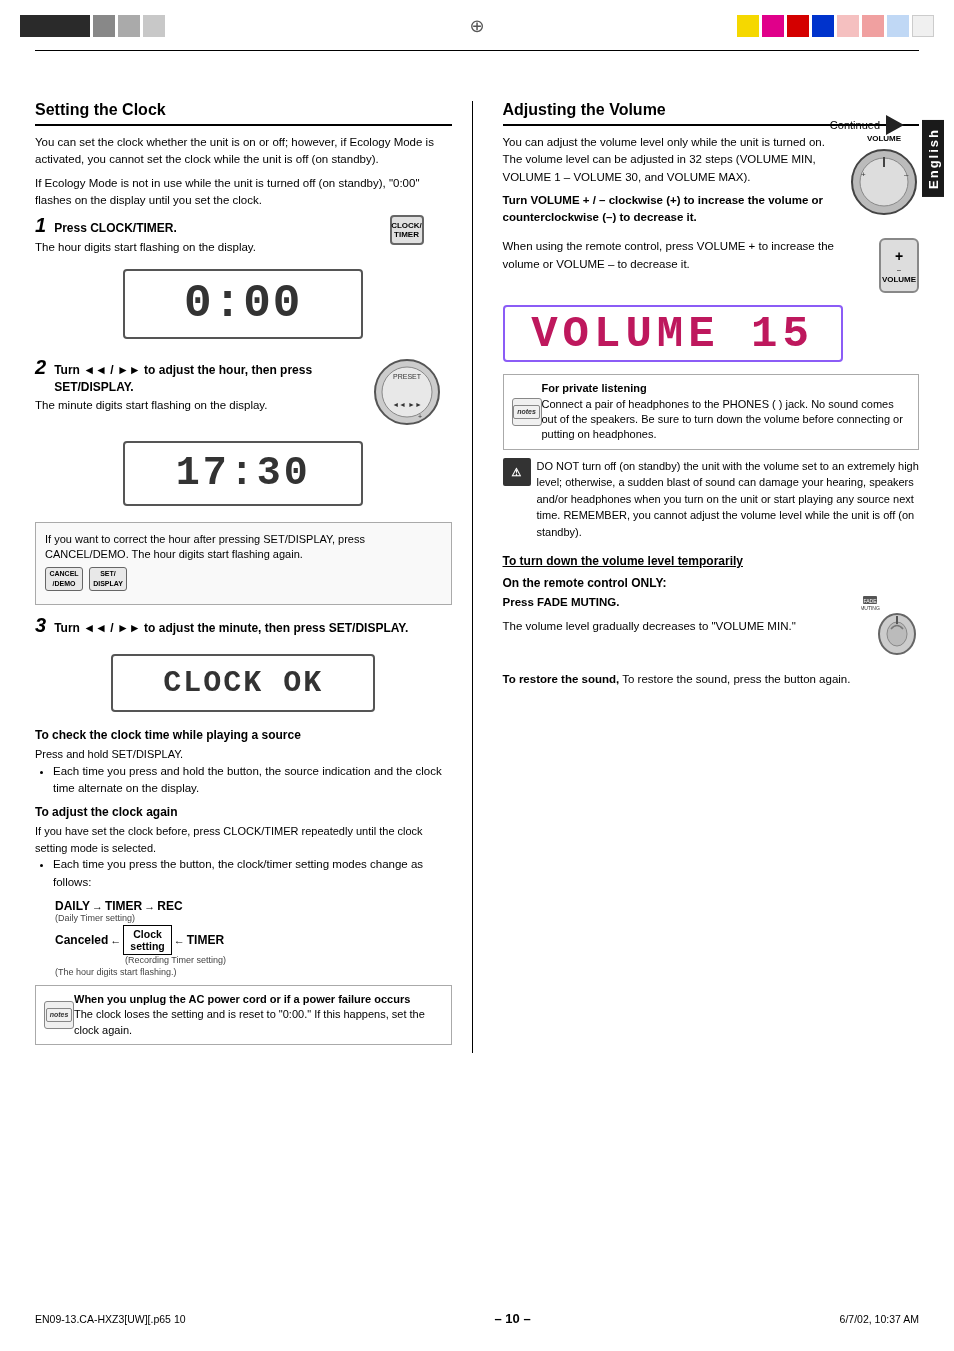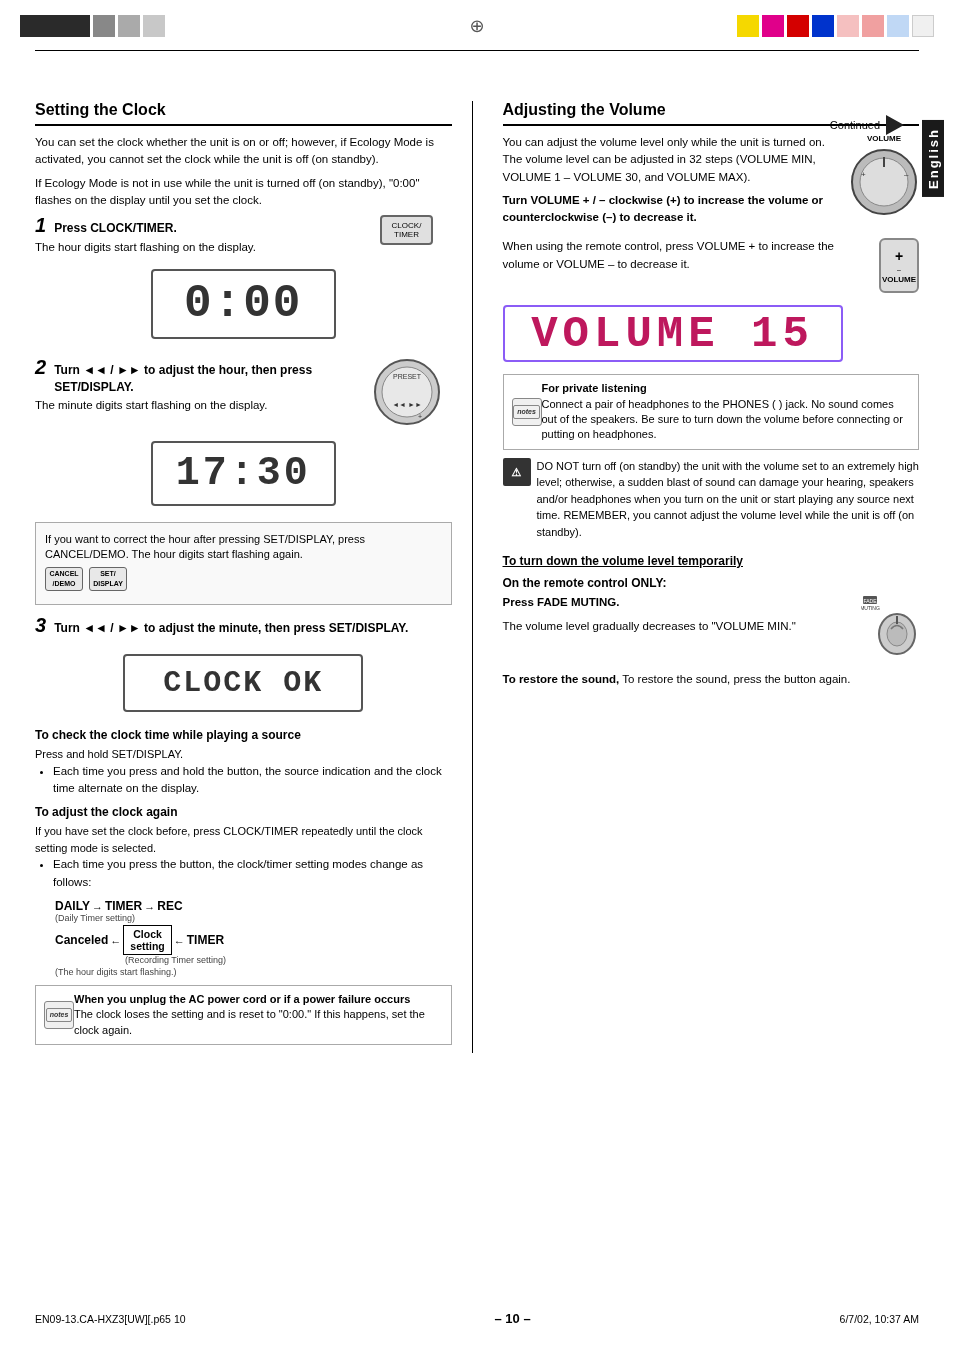--- a/index.html
+++ b/index.html
@@ -167,21 +167,21 @@
       background: #fff;
       border: 2px solid #555;
       border-radius: 4px;
       display: flex;
       align-items: center;
       justify-content: center;
       font-family: 'Courier New', monospace;
       font-weight: bold;
       margin: 8px auto;
       padding: 8px 12px;
-      width: 185px;
+      width: 240px;
     }
 
     .lcd-large {
       font-size: 42px;
       letter-spacing: 4px;
       color: #222;
       height: 70px;
     }
 
     .lcd-small {
@@ -336,30 +336,30 @@
 
     .step-img-area {
       width: 90px;
       display: flex;
       flex-direction: column;
       align-items: center;
     }
 
     
     .clock-btn {
-      width: 53px;
+      width: 34px;
       height: 30px;
       background: #e0e0e0;
       border: 2px solid #666;
       border-radius: 4px;
       display: flex;
       align-items: center;
       justify-content: center;
       font-size: 8px;
-      font-weight: normal;
+      font-weight: bold;
       text-align: center;
     }
 
     
     .page-footer {
       position: absolute;
       bottom: 25px;
       left: 0;
       right: 0;
       display: flex;
@@ -559,21 +559,21 @@
     </div>
 
     <div class="step-container">
       <div style="display:flex; align-items:baseline; gap:4px;">
         <span class="step-number">3</span>
         <span class="step-text"><strong>Turn ◄◄ / ►► to adjust the minute, then press SET/DISPLAY.</strong></span>
       </div>
     </div>
 
     <div style="display:flex; justify-content:center; margin: 6px 0;">
-      <div class="lcd-display" style="width:240px; height:58px;">
+      <div class="lcd-display" style="width:264px; height:58px;">
         <span class="seg" style="font-size:30px; letter-spacing:2px; color:#333;">CLOCK  OK</span>
       </div>
     </div>
 
     <div class="subsub-title">To check the clock time while playing a source</div>
     <div class="body-text-small">Press and hold SET/DISPLAY.</div>
     <ul class="bullet-list">
       <li>Each time you press and hold the button, the source indication and the clock time alternate on the display.</li>
     </ul>
 

